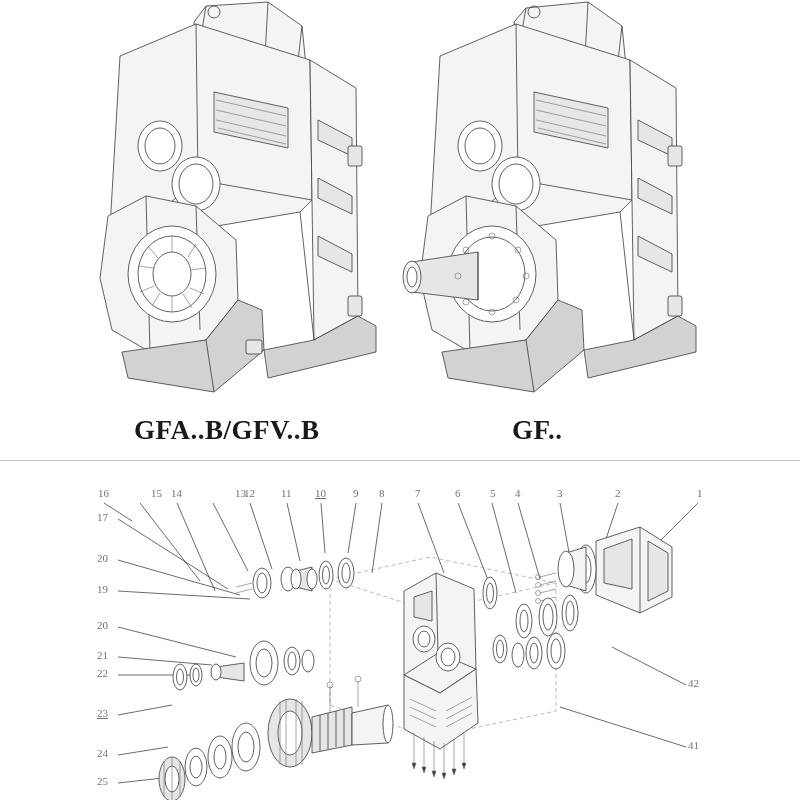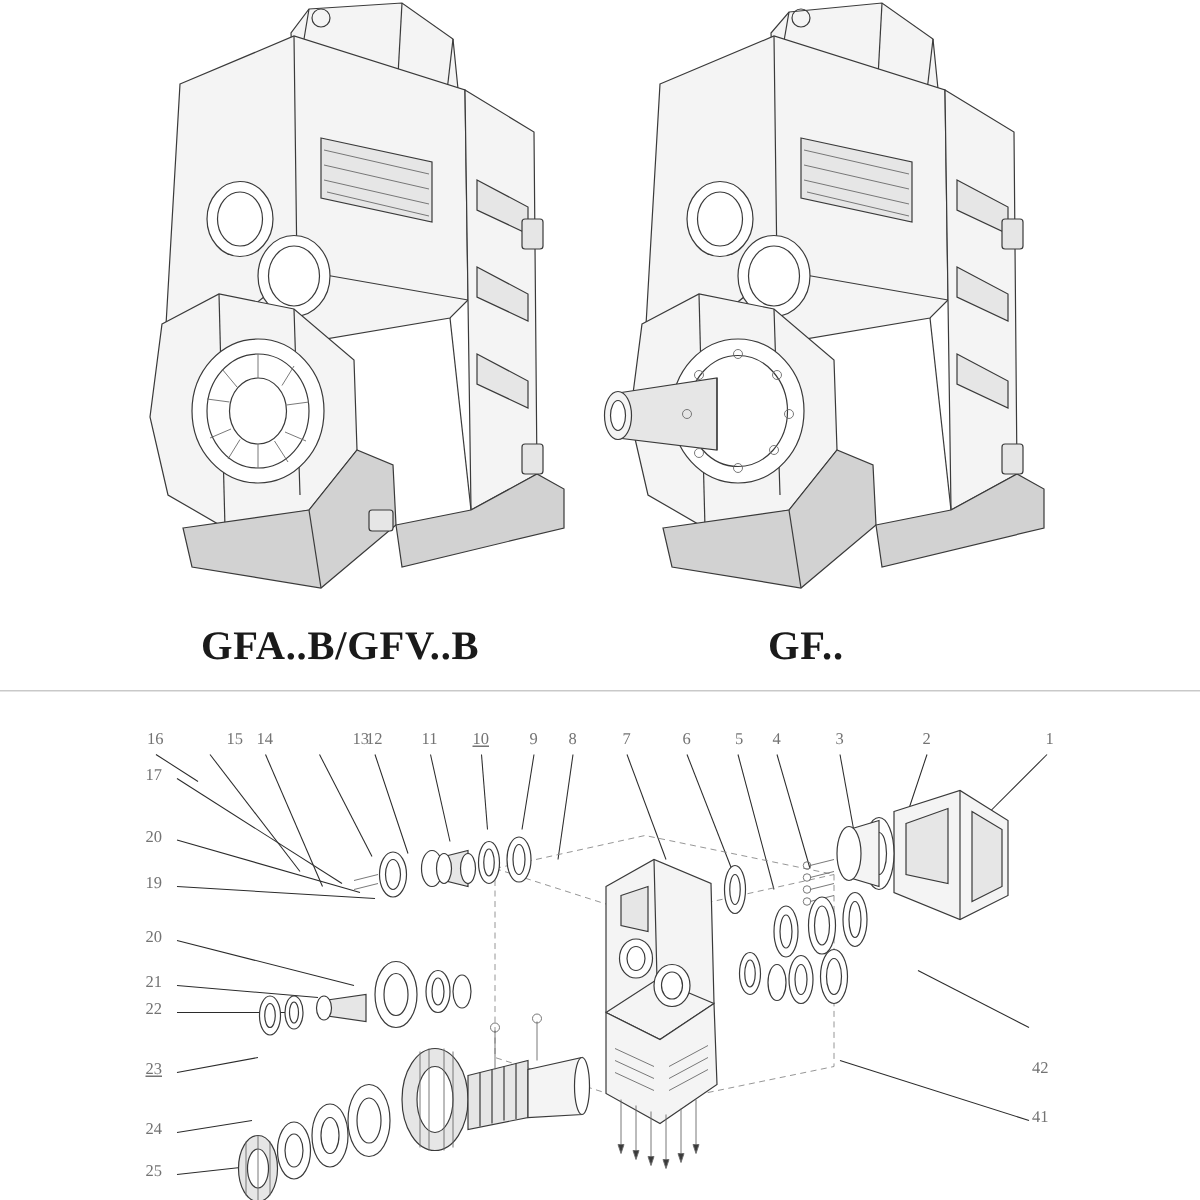--- a/index.html
+++ b/index.html
@@ -386,16 +386,16 @@
     <div class="callout-num" style="left:97px; top:50px;">17</div>
     <div class="callout-num" style="left:97px; top:91px;">20</div>
     <div class="callout-num" style="left:97px; top:122px;">19</div>
     <div class="callout-num" style="left:97px; top:158px;">20</div>
     <div class="callout-num" style="left:97px; top:188px;">21</div>
     <div class="callout-num" style="left:97px; top:206px;">22</div>
     <div class="callout-num" style="left:97px; top:246px;text-decoration:underline;">23</div>
     <div class="callout-num" style="left:97px; top:286px;">24</div>
     <div class="callout-num" style="left:97px; top:314px;text-align:right;">25</div>
 
-    <div class="callout-num" style="left:688px; top:216px;margin-top:29px;">42</div>
+    <div class="callout-num" style="left:688px; top:216px;">42</div>
     <div class="callout-num" style="left:688px; top:278px;">41</div>
   </div>
 </div>
 
 </body></html>

